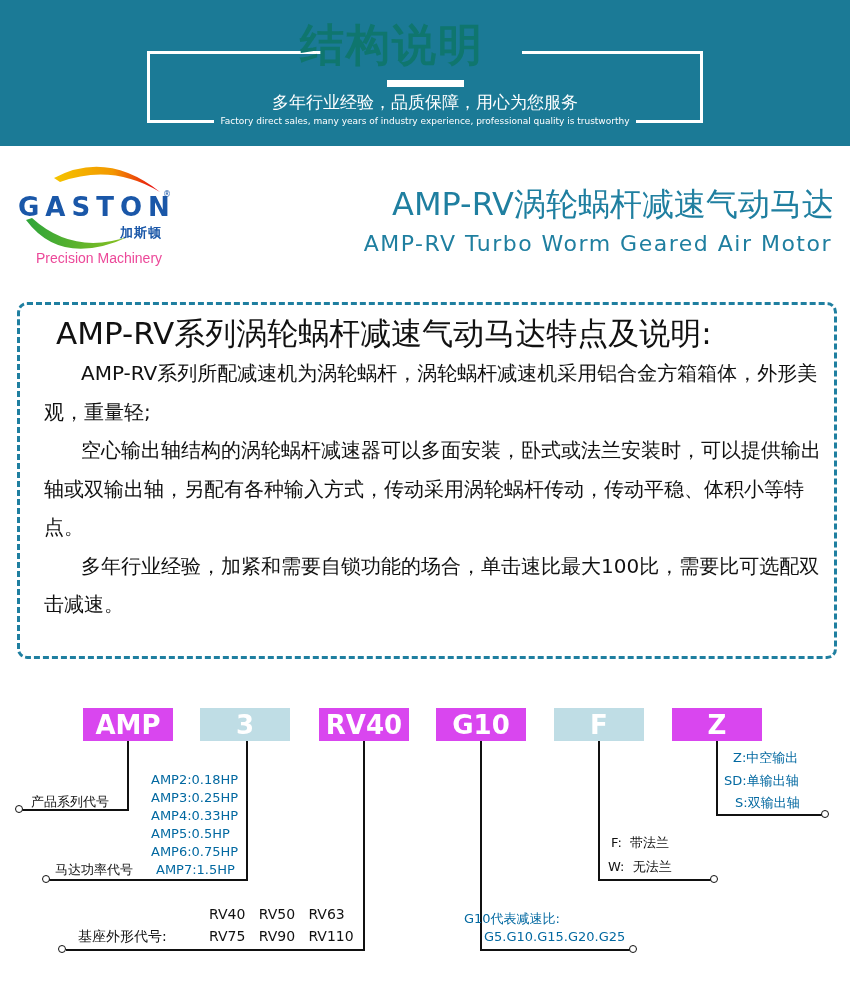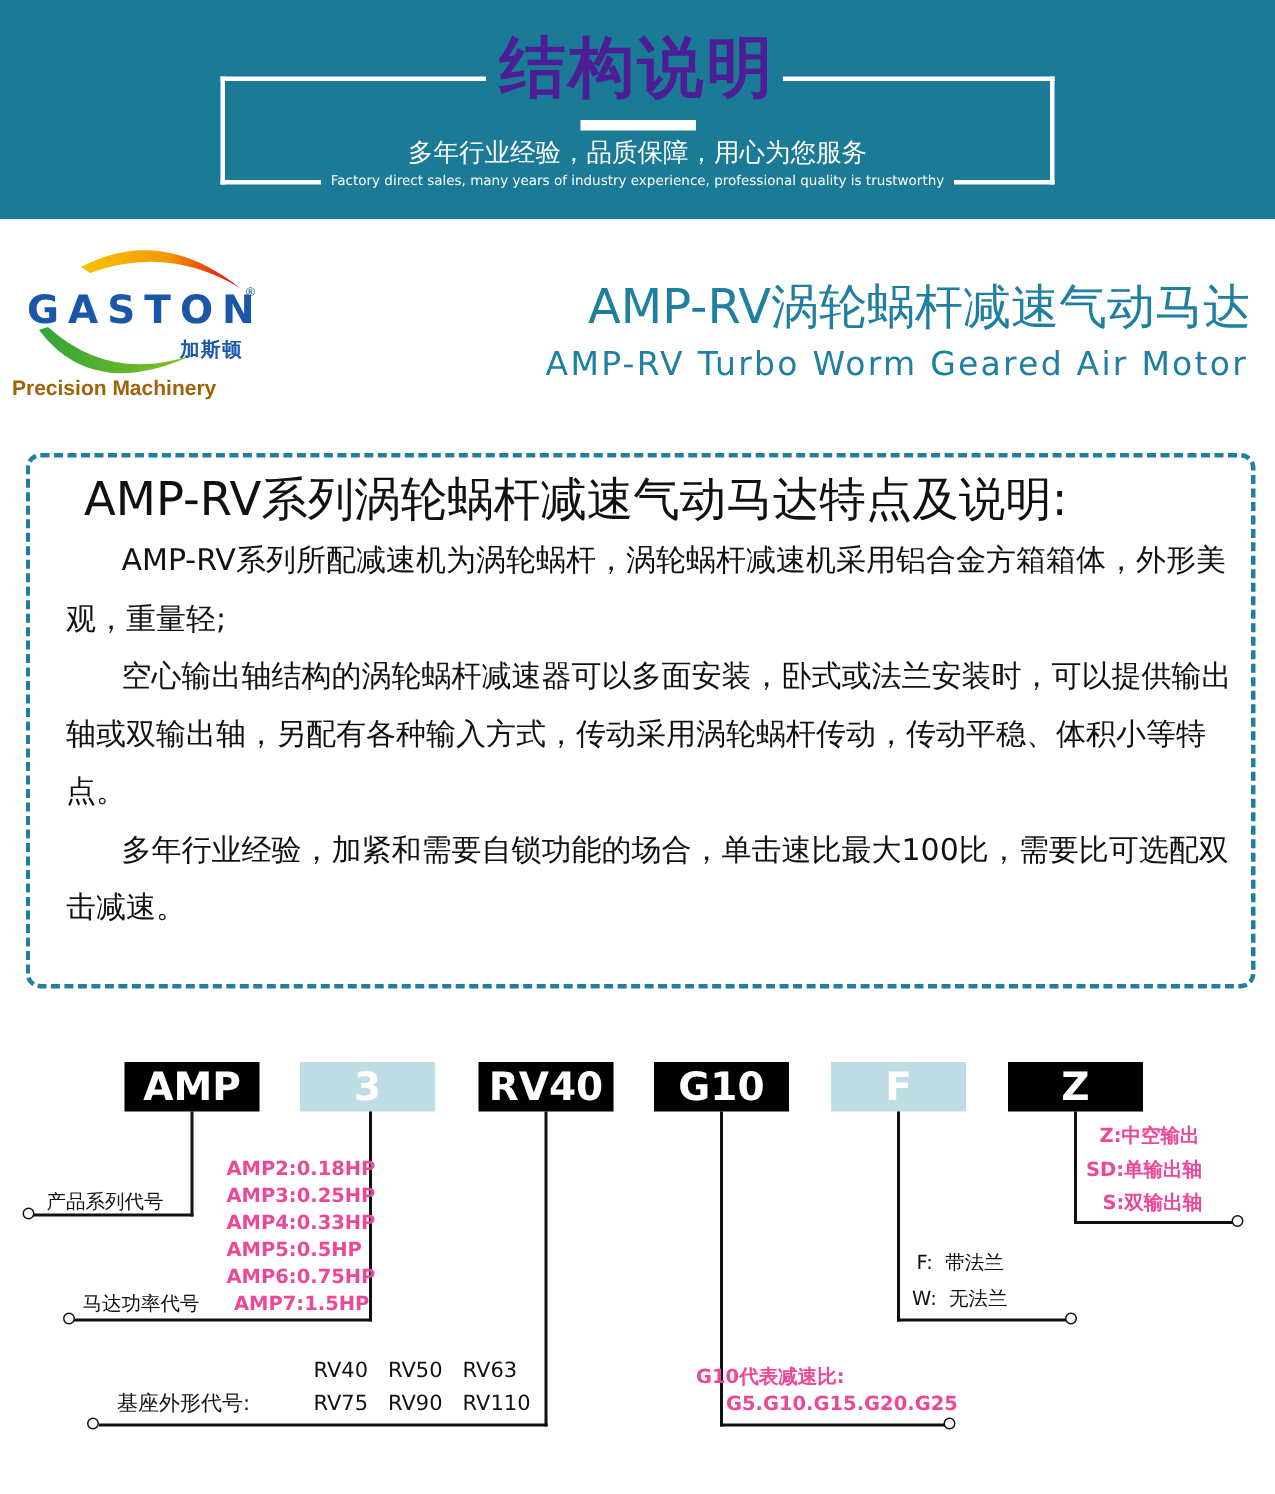--- a/index.html
+++ b/index.html
@@ -7,50 +7,50 @@
          font-family:"DejaVu Sans", sans-serif; color:#222; }
   .abs { position:absolute; }
   
   .hdr { left:0; top:0; width:850px; height:146px; background:#1b7a96; }
   .frame-top-l { left:147px; top:51px; width:177px; height:3px; background:#fff; }
   .frame-top-r { left:522px; top:51px; width:181px; height:3px; background:#fff; }
   .frame-left { left:147px; top:51px; width:3px; height:72px; background:#fff; }
   .frame-right { left:700px; top:51px; width:3px; height:72px; background:#fff; }
   .frame-bot-l { left:147px; top:120px; width:67px; height:3px; background:#fff; }
   .frame-bot-r { left:636px; top:120px; width:67px; height:3px; background:#fff; }
-  .hdr-title { left:300px; width:250px; top:18px; text-align:center; color:#4c1d95; font-size:44px;
+  .hdr-title { left:300px; width:250px; top:18px; color:#0f766e; font-size:44px;
                font-weight:bold; letter-spacing:2px; line-height:56px;font-family:Liberation Serif, serif; }
   .hdr-bar { left:387px; top:80px; width:77px; height:7px; background:#fff; }
   .hdr-sub { left:200px; width:450px; top:94px; text-align:center; color:#fff; font-size:17px; line-height:20px;font-family:Liberation Mono, monospace; }
   .hdr-en { left:214px; width:422px; top:115px; text-align:center; color:#fff; font-size:9px; line-height:12px; white-space:nowrap; }
   
   .logo { left:12px; top:158px; width:170px; height:115px; }
   .logo-text { left:18px; top:193px; font-size:26px; font-weight:bold; letter-spacing:6px; color:#1a57a8;
                font-family:"DejaVu Sans", sans-serif; line-height:28px; }
   .logo-reg { left:163px; top:190px; font-size:8px; color:#1a57a8; }
   .logo-cn { left:120px; top:224px; font-size:13px; font-weight:bold; color:#1a57a8; letter-spacing:1px; }
-  .logo-en { left:8px; top:250px; font-size:14px; font-weight:bold; color:#a16207; font-family:"Liberation Sans", sans-serif; }
+  .logo-en { left:36px; top:250px; font-size:14px; font-weight:normal; color:#ec4899; font-family:"Liberation Sans", sans-serif; }
   
   .ptitle { right:16px; top:184px; font-size:32px; color:#1f7fa0; line-height:40px; white-space:nowrap; }
   .ptitle-en { right:18px; top:230px; font-size:22px; color:#1f7fa0; letter-spacing:1.5px; line-height:28px; white-space:nowrap;margin-left:48px; }
   
   .dbox { left:17px; top:302px; width:814px; height:351px; border:3px dashed #1f7fa0; border-radius:10px; }
   .desc { left:20px; top:312px; width:812px; font-size:20px; line-height:38.5px; color:#111; }
   .desc p { margin:0; }
   .desc .h { font-size:31px; line-height:42px; text-indent:36px; }
   .desc .ind { text-indent:37px;margin-left:24px; }
   
   .code { top:708px; width:90px; height:33px; color:#fff; font-size:26px; font-weight:bold; text-align:center; line-height:34px; }
-  .dark { background:#000000; }
+  .dark { background:#d946ef; }
   .light { background:#bfdde5; }
   .vl { width:2px; background:#111; }
   .hl { height:2px; background:#111; }
   .dot { width:6px; height:6px; border:1.5px solid #111; border-radius:50%; background:#fff; }
   .lbl { font-size:13px; color:#111; line-height:18px; white-space:nowrap; }
-  .lblb { font-size:13px; color:#ec4899; font-weight:bold; line-height:18px; white-space:nowrap; }
+  .lblb { font-size:13px; color:#0369a1; font-weight:normal; line-height:18px; white-space:nowrap; }
 </style>
 </head>
 <body>
 
 <div class="abs hdr"></div>
 <div class="abs frame-top-l"></div>
 <div class="abs frame-top-r"></div>
 <div class="abs frame-left"></div>
 <div class="abs frame-right"></div>
 <div class="abs frame-bot-l"></div>

